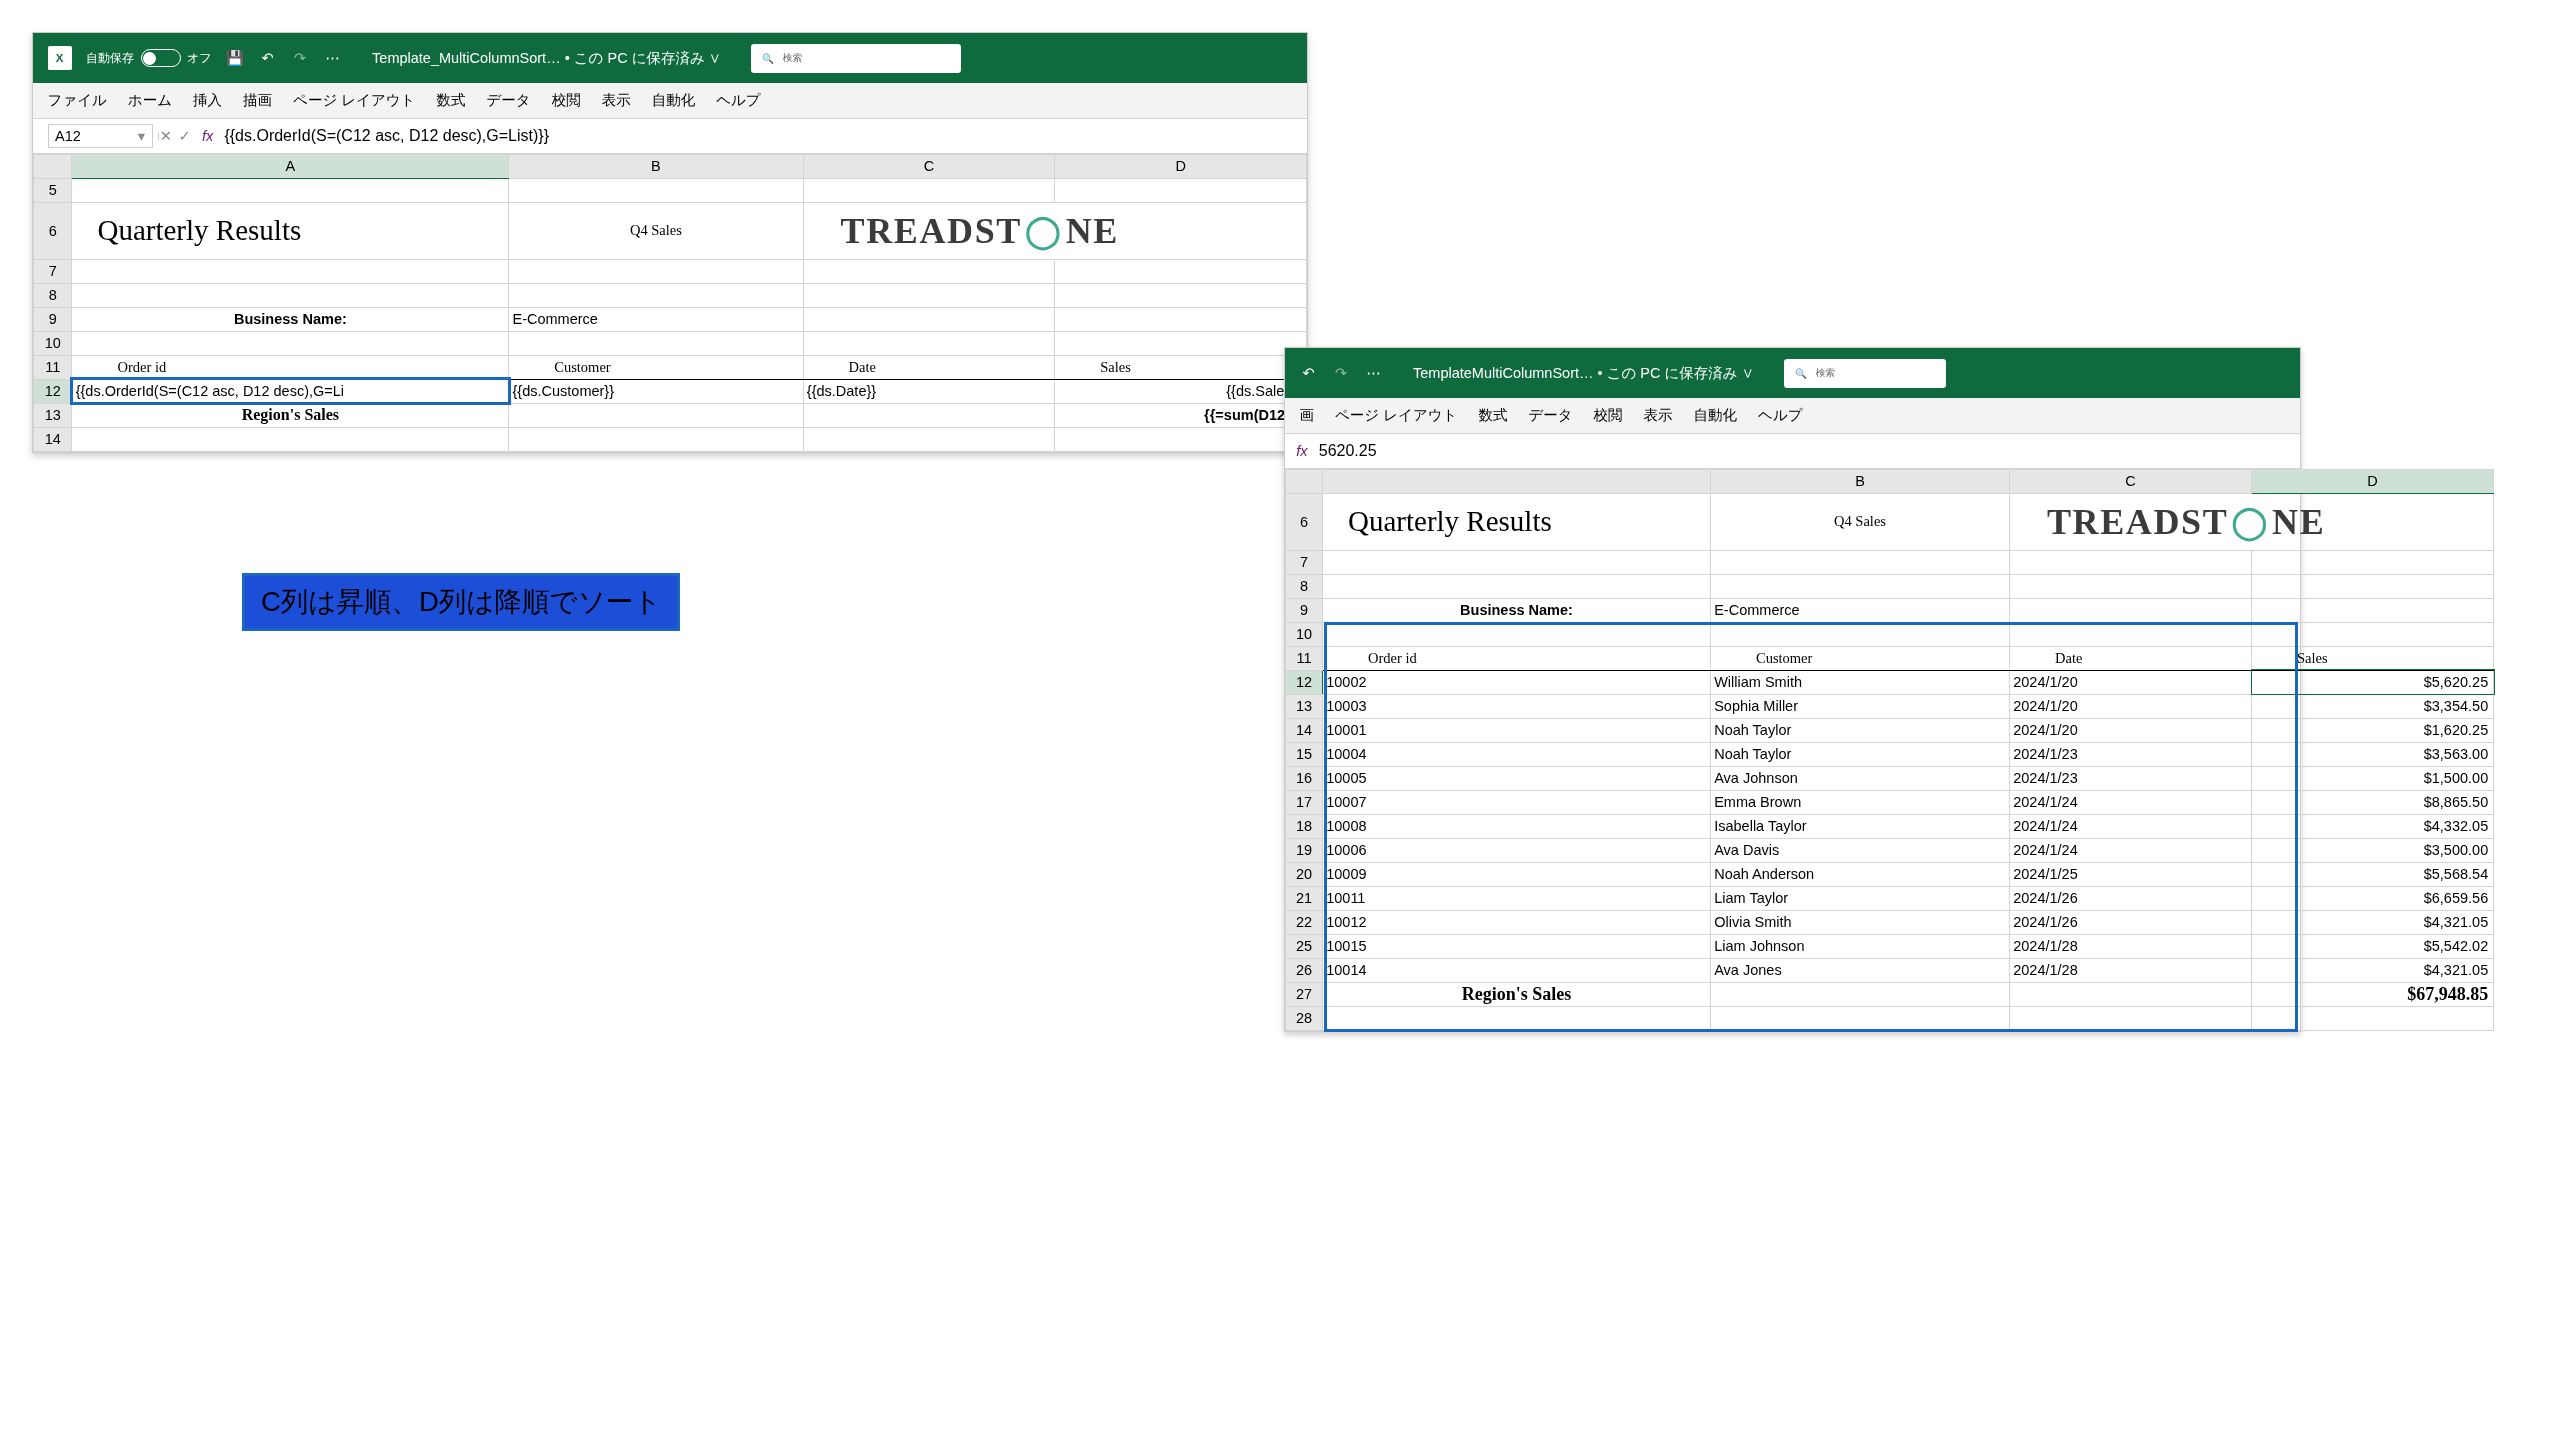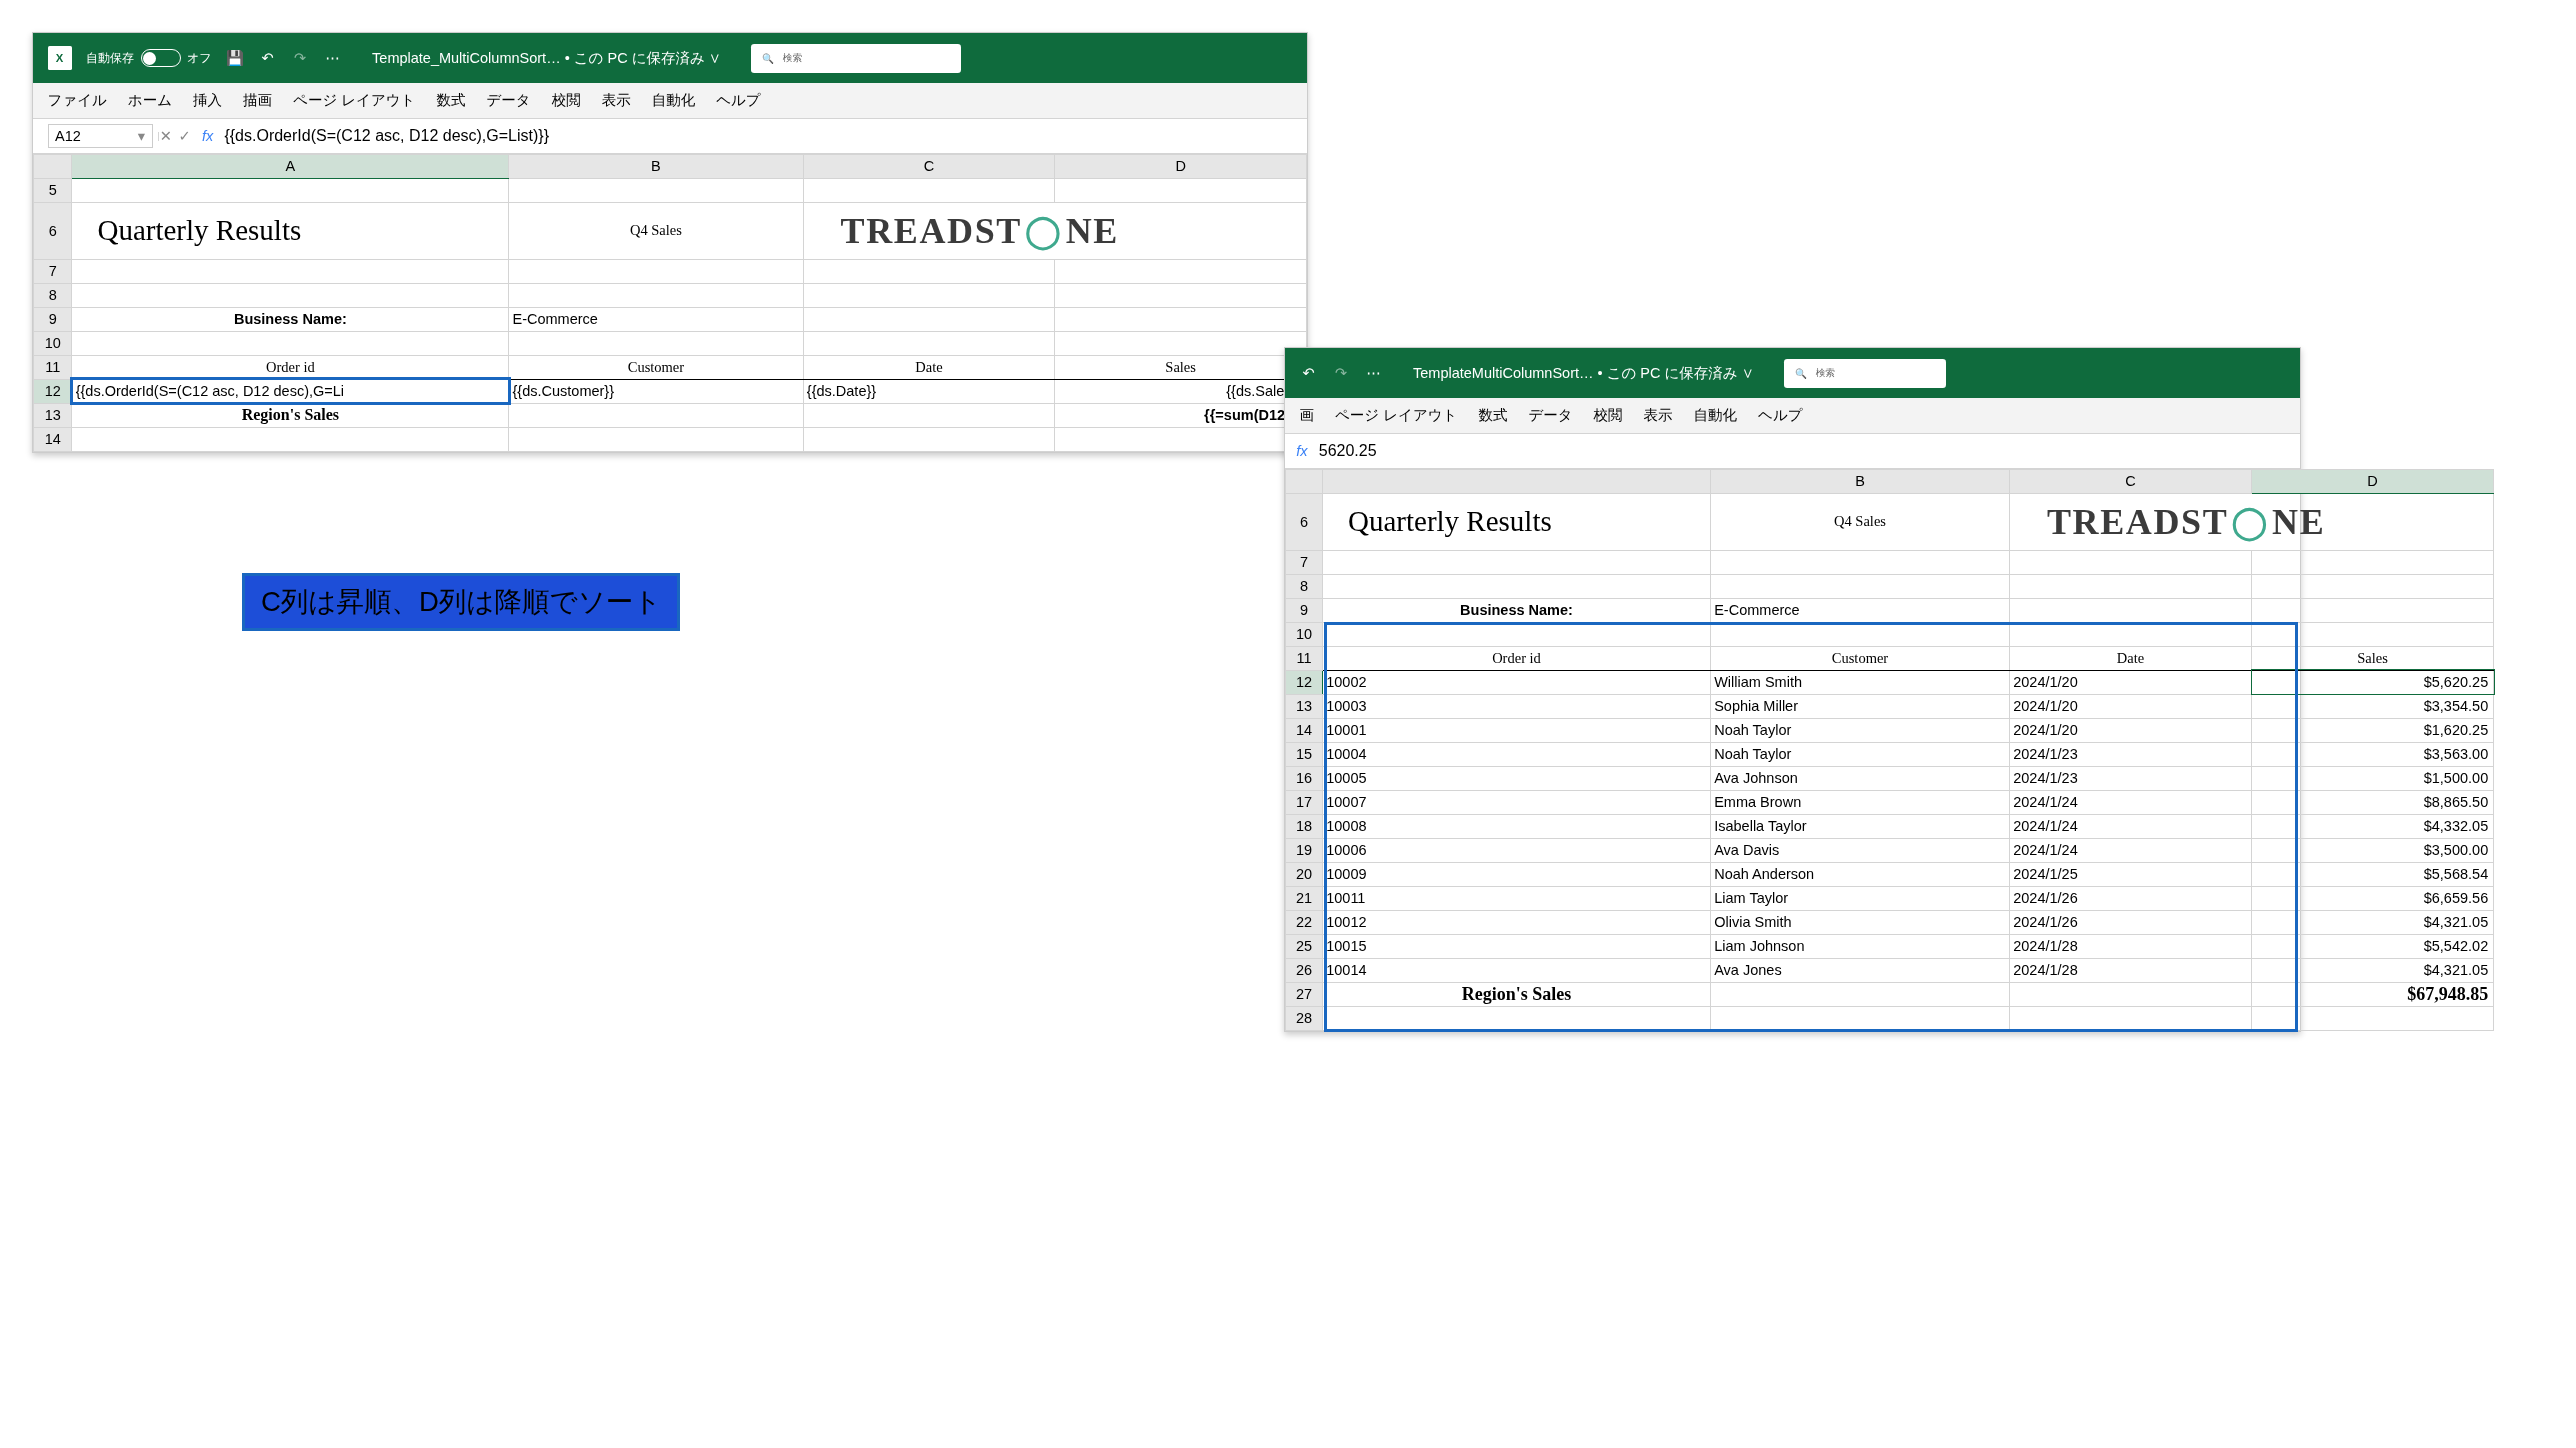--- a/index.html
+++ b/index.html
@@ -11,34 +11,34 @@
   .toggle { width: 40px; height: 18px; border: 0.8px solid #fff; border-radius: 9px; position: relative; }
   .toggle .knob { width: 13px; height: 13px; background: #fff; border-radius: 50%; position: absolute; left: 1.6px; top: 1.6px; }
   .tbicon { width: 18px; height: 18px; display: flex; align-items: center; justify-content: center; font-size: 14.5px; }
   .filename { font-size: 14.5px; margin-left: 16px; }
   .searchbox { margin-left: 16px; background: #fff; border-radius: 3.2px; height: 29px; display: flex; align-items: center; padding: 0 11.3px; gap: 8px; color: #666; flex: 0 0 210px; }
   .ribbon-tabs { background: #f3f3f3; border-bottom: 0.8px solid #d4d4d4; padding: 8px 14.5px; display: flex; gap: 21px; font-size: 14.5px; }
   .ribbon-tabs span { cursor: pointer; }
   .namebox-row { display: flex; align-items: center; border-bottom: 0.8px solid #d4d4d4; padding: 4.8px 0; }
   .namebox { width: 105px; border: 0.8px solid #ccc; padding: 3.2px 6.5px; margin: 0 4.8px 0 14.5px; font-size: 14.5px; display: flex; align-items: center; justify-content: space-between; }
   .fx-icons { display: flex; gap: 6.5px; color: #888; align-items: center; font-size: 14.5px;}
-  .fx-label { font-style: italic; color: #3b82f6; margin: 0 8px 0 11.3px; font-size: 14.5px;}
+  .fx-label { font-style: italic; color: #701a75; margin: 0 8px 0 11.3px; font-size: 14.5px;}
   .formula-input { border: none; outline: none; font-size: 16px; flex: 1; padding: 3.2px; }
   .grid { position: relative; }
   .grid table { border-collapse: collapse; width: 100%; table-layout: fixed; }
   .grid th, .grid td { border: 0.8px solid #d4d4d4; font-size: 14.5px; font-weight: normal; height: 24px; overflow: hidden; white-space: nowrap; }
   .grid th { background: #e6e6e6; text-align: center; }
   .rowhead { background: #e6e6e6; text-align: center; width: 37px; }
   .grid th.selcol { background: #cfe0d6; border-bottom: 1.6px solid #0f6b3d;}
   .grid td.selrow { background: #cfe0d6; border-right: 1.6px solid #0f6b3d;}
   .title-cell { font-family: Georgia, serif; font-size: 29px !important; font-weight: normal; height: 57px !important; padding-left: 25px; }
   .sub-cell { font-family: Georgia, serif; font-size: 21px; }
   .logo { font-family: Liberation Serif, serif; font-weight: 900; font-size: 36px; letter-spacing: 1.6px; color: #3b3b3b; display: flex; align-items: center; gap: 3.2px; margin-left: 37px; }
   .logo .o { color: #3fa98e; font-size: 32px; }
-  .colhead { font-family: Georgia, serif; font-size: 18px; text-align: center; border-bottom: 0.8px solid #000 !important; }
+  .colhead { font-family: Georgia, serif; font-size: 18px; text-align: left; border-bottom: 0.8px solid #000 !important; padding-left: 45px; }
   .blue-outline { border: 3.2px solid #1967c0; }
   .callout { position: absolute; border: 3.2px solid #1967c0; padding: 8px 16px; font-size: 27.5px; background: #1d4ed8; }
   td.pl { padding-left: 3.2px; }
   td.pr { padding-right: 4.8px; text-align: right; }
 </style>
 </head>
 <body>
 
 <div class="excel-window" style="left:32px; top:32px; width:1276px;">
   <div class="titlebar">

